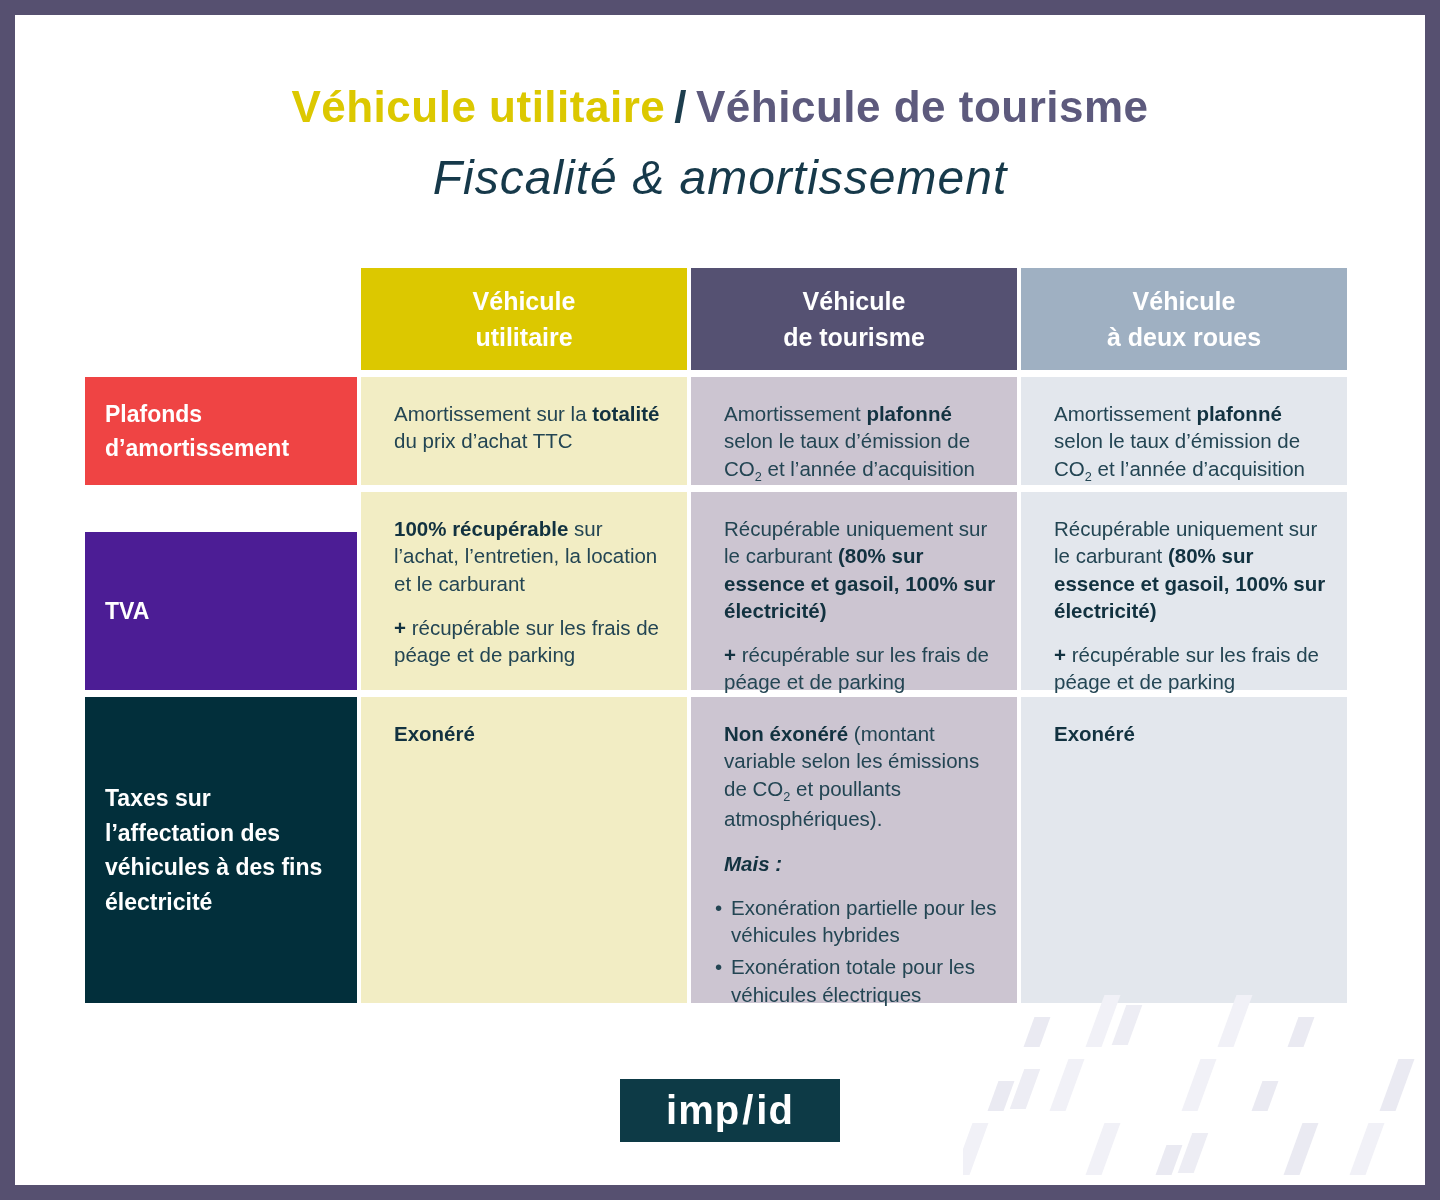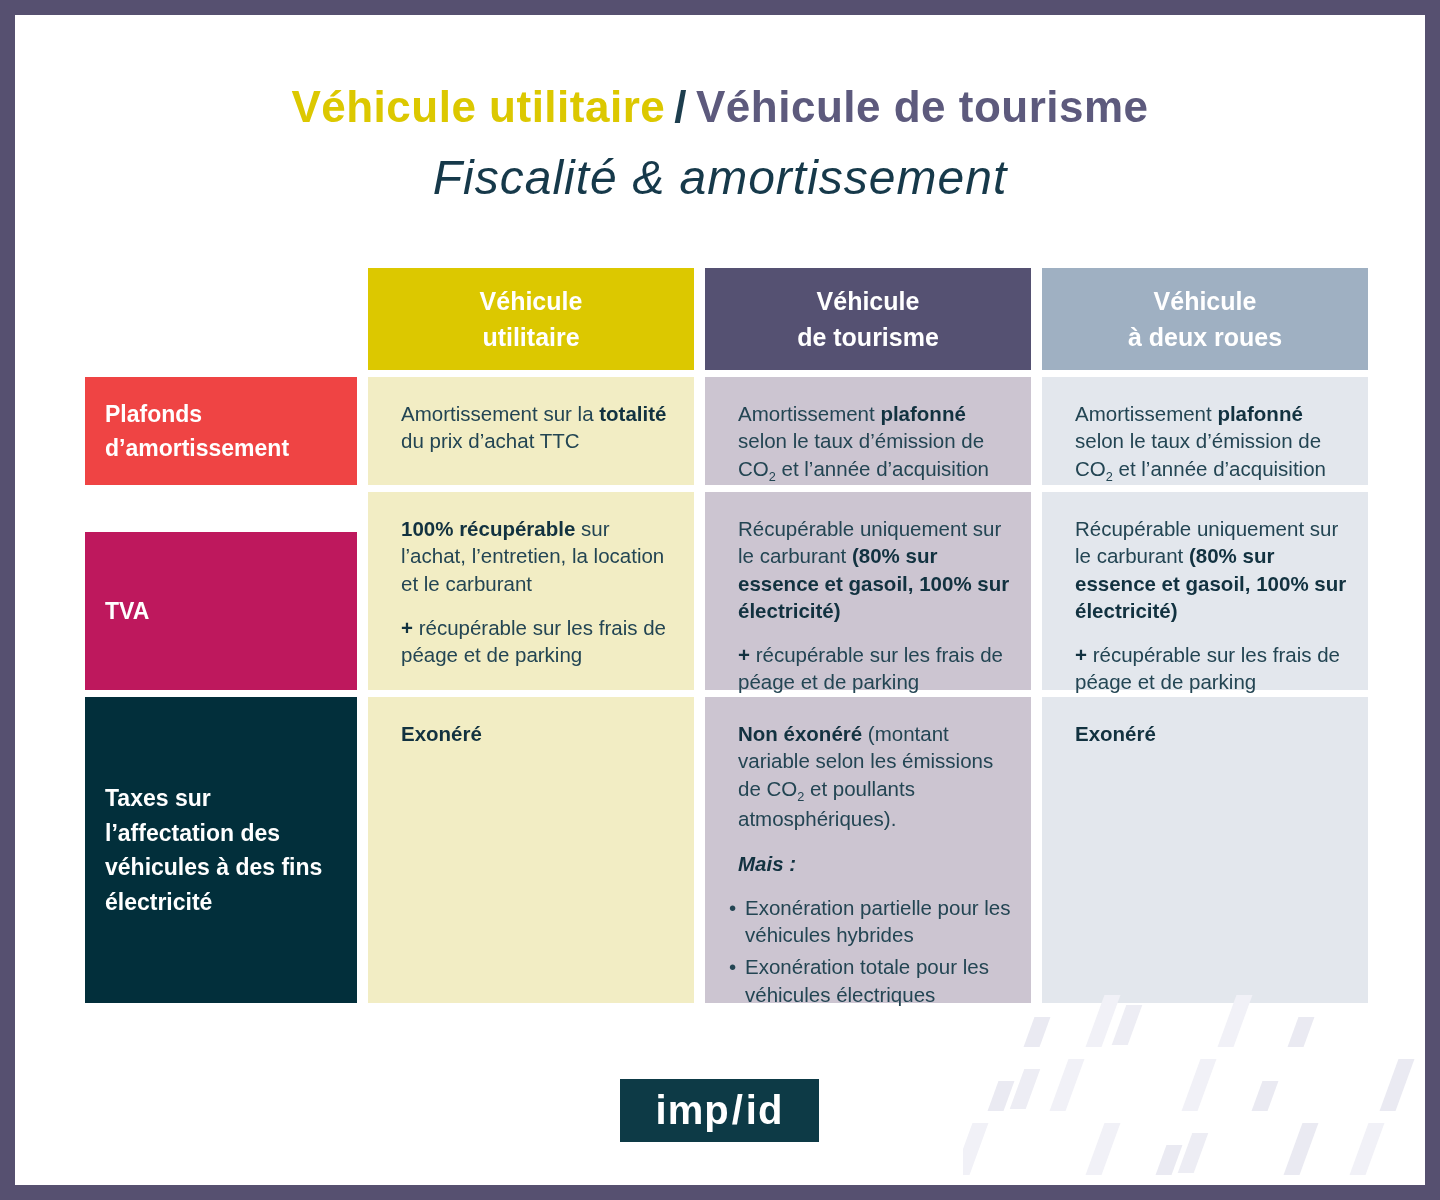--- a/index.html
+++ b/index.html
@@ -17,21 +17,21 @@
   .t-purple{color:#5d5a7d;text-align:right;}
   .subtitle{
     position:absolute;top:150px;left:0;width:100%;text-align:center;
     font-size:48px;font-style:italic;font-weight:normal;color:#16394a;letter-spacing:1px;
   }
   .grid{
     position:absolute;left:85px;top:268px;
     display:grid;
     grid-template-columns:272px 326px 326px 326px;
     grid-template-rows:102px 108px 198px 306px;
-    gap:7px 11px;
+    gap:7px 4px;
   }
   .spacer{background:transparent;}
   .hcell{
     display:flex;flex-direction:column;justify-content:center;align-items:center;
     color:#ffffff;font-weight:bold;font-size:25px;line-height:1.45;text-align:center;
   }
   .labelcell{
     background:#022f3b;color:#ffffff;font-weight:bold;font-size:23px;line-height:1.5;
     display:flex;align-items:center;padding:12px 14px 12px 20px;box-sizing:border-box;
   }
@@ -40,21 +40,21 @@
     font-size:20.5px;color:#234553;line-height:1.33;
   }
   .cell .p{margin:0 0 17px 12px;}
   .cell .p:last-child{margin-bottom:0;}
   .cell .li{position:relative;padding-left:19px;margin:0 0 5px 0;}
   .cell .li::before{content:"\2022";position:absolute;left:3px;top:0;}
   .b{font-weight:bold;color:#123240;}
   .i{font-style:italic;}
   .sub{vertical-align:sub;font-size:0.62em;}
   .logo{
-    position:absolute;left:620px;top:1079px;width:199px;height:63px;background:#0d3a46;
+    position:absolute;left:620px;top:1079px;width:220px;height:63px;background:#0d3a46;
     color:#ffffff;display:flex;align-items:center;justify-content:center;
     font-size:40px;font-weight:bold;letter-spacing:1px;z-index:5;text-align:right;
   }
   .logo .logo-slash{margin:0 2px;}
   .pattern{position:absolute;left:963px;top:995px;width:462px;height:188px;overflow:hidden;z-index:0;}
   .bar{position:absolute;width:16px;height:52px;background:#f1f1f7;transform:skewX(-20deg);}
 </style>
 </head>
 <body>
 
@@ -83,21 +83,21 @@
       <div class="labelcell" style="background: #ef4444; color: rgb(255, 255, 255);">Plafonds d’amortissement</div>
       <div class="cell" style="background: rgb(242, 237, 196);">
         <div class="p"><span>Amortissement sur la </span><span class="b">totalité</span><span> du prix d’achat TTC</span></div>
       </div>
       <div class="cell" style="background: rgb(204, 197, 209);">
         <div class="p"><span>Amortissement </span><span class="b">plafonné</span><span> selon le taux d’émission de CO</span><span class="sub">2</span><span> et l’année d’acquisition</span></div>
       </div>
       <div class="cell" style="background: rgb(227, 231, 237);">
         <div class="p"><span>Amortissement </span><span class="b">plafonné</span><span> selon le taux d’émission de CO</span><span class="sub">2</span><span> et l’année d’acquisition</span></div>
       </div>
-      <div class="labelcell" style="background: #be185d; color: rgb(255, 255, 255); margin-top: 40px;">TVA</div>
+      <div class="labelcell" style="background: #4c1d95; color: rgb(255, 255, 255); margin-top: 40px;">TVA</div>
       <div class="cell" style="background: rgb(242, 237, 196);">
         <div class="p"><span class="b">100% récupérable</span><span> sur l’achat, l’entretien, la location et le carburant</span></div>
         <div class="p"><span class="b">+</span><span> récupérable sur les frais de péage et de parking</span></div>
       </div>
       <div class="cell" style="background: rgb(204, 197, 209);">
         <div class="p"><span>Récupérable uniquement sur le carburant </span><span class="b">(80% sur essence et gasoil, 100% sur électricité)</span></div>
         <div class="p"><span class="b">+</span><span> récupérable sur les frais de péage et de parking</span></div>
       </div>
       <div class="cell" style="background: rgb(227, 231, 237);">
         <div class="p"><span>Récupérable uniquement sur le carburant </span><span class="b">(80% sur essence et gasoil, 100% sur électricité)</span></div>

